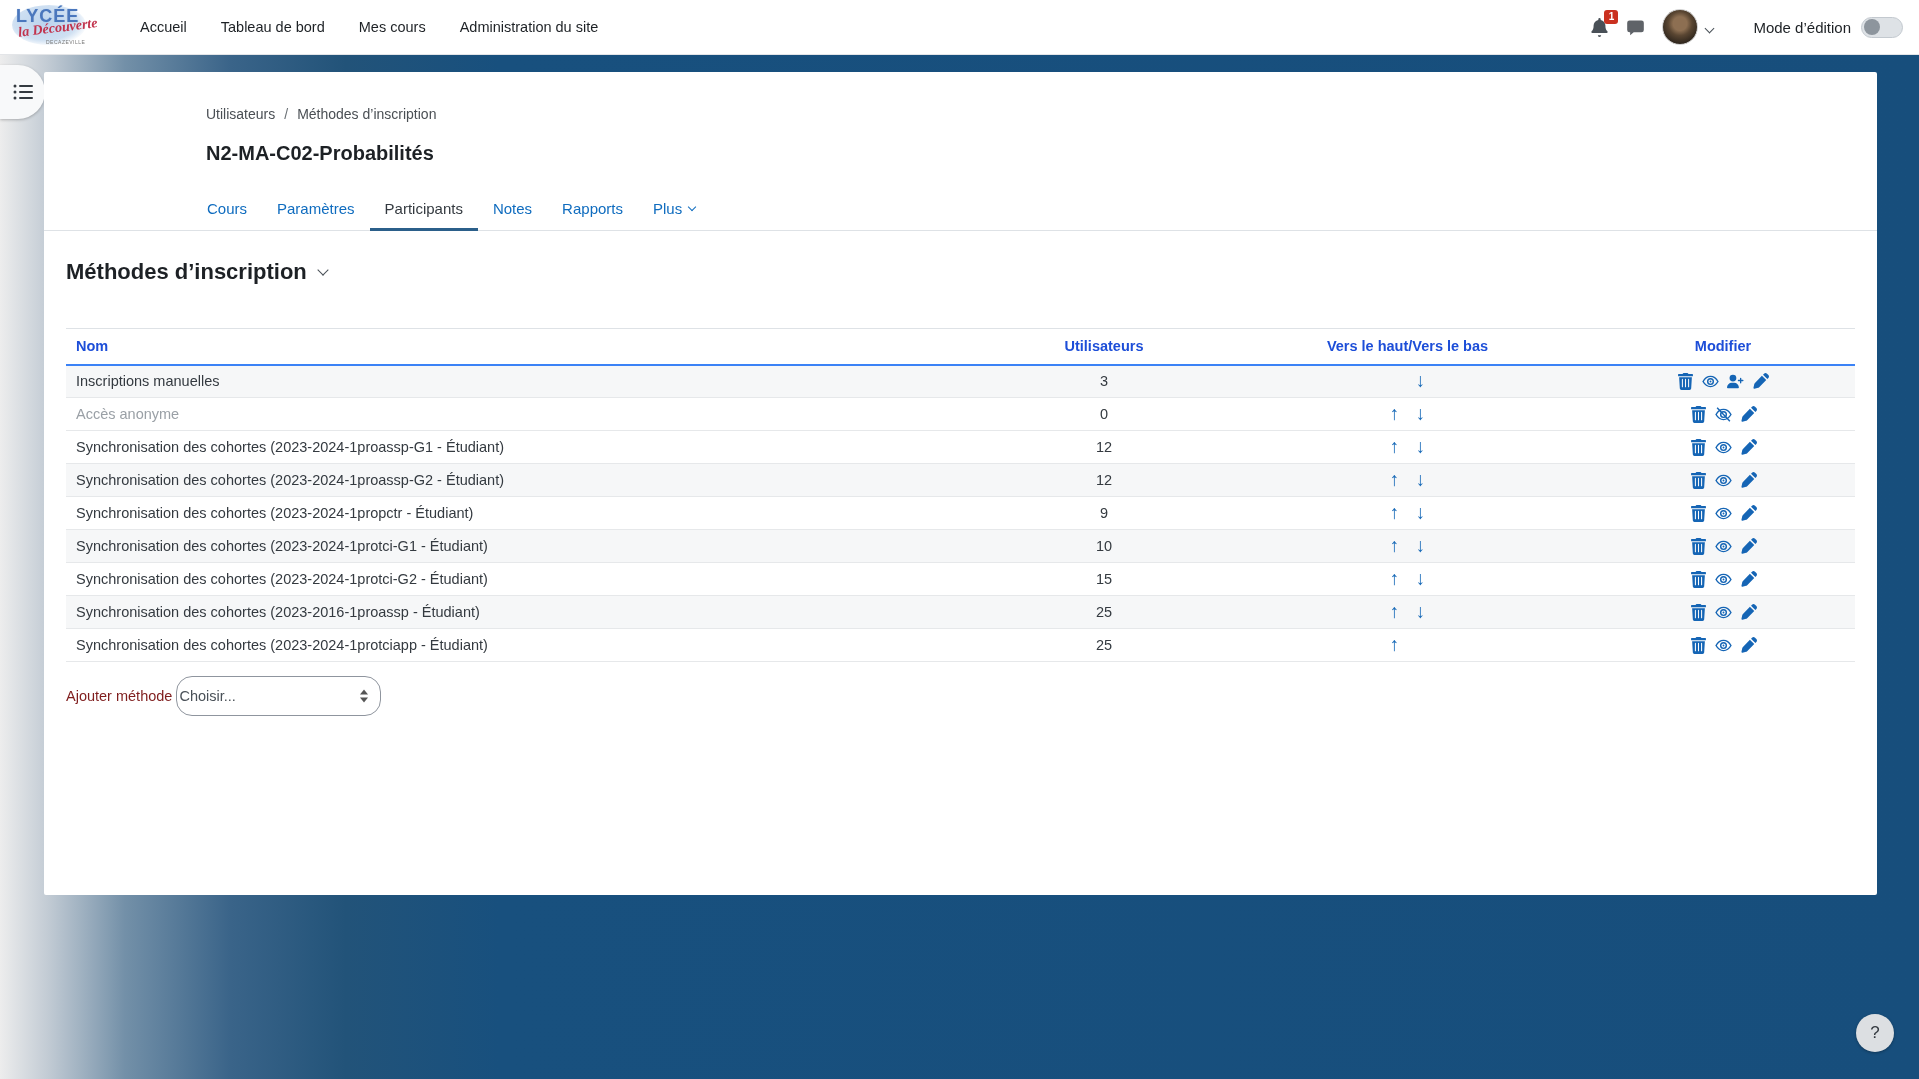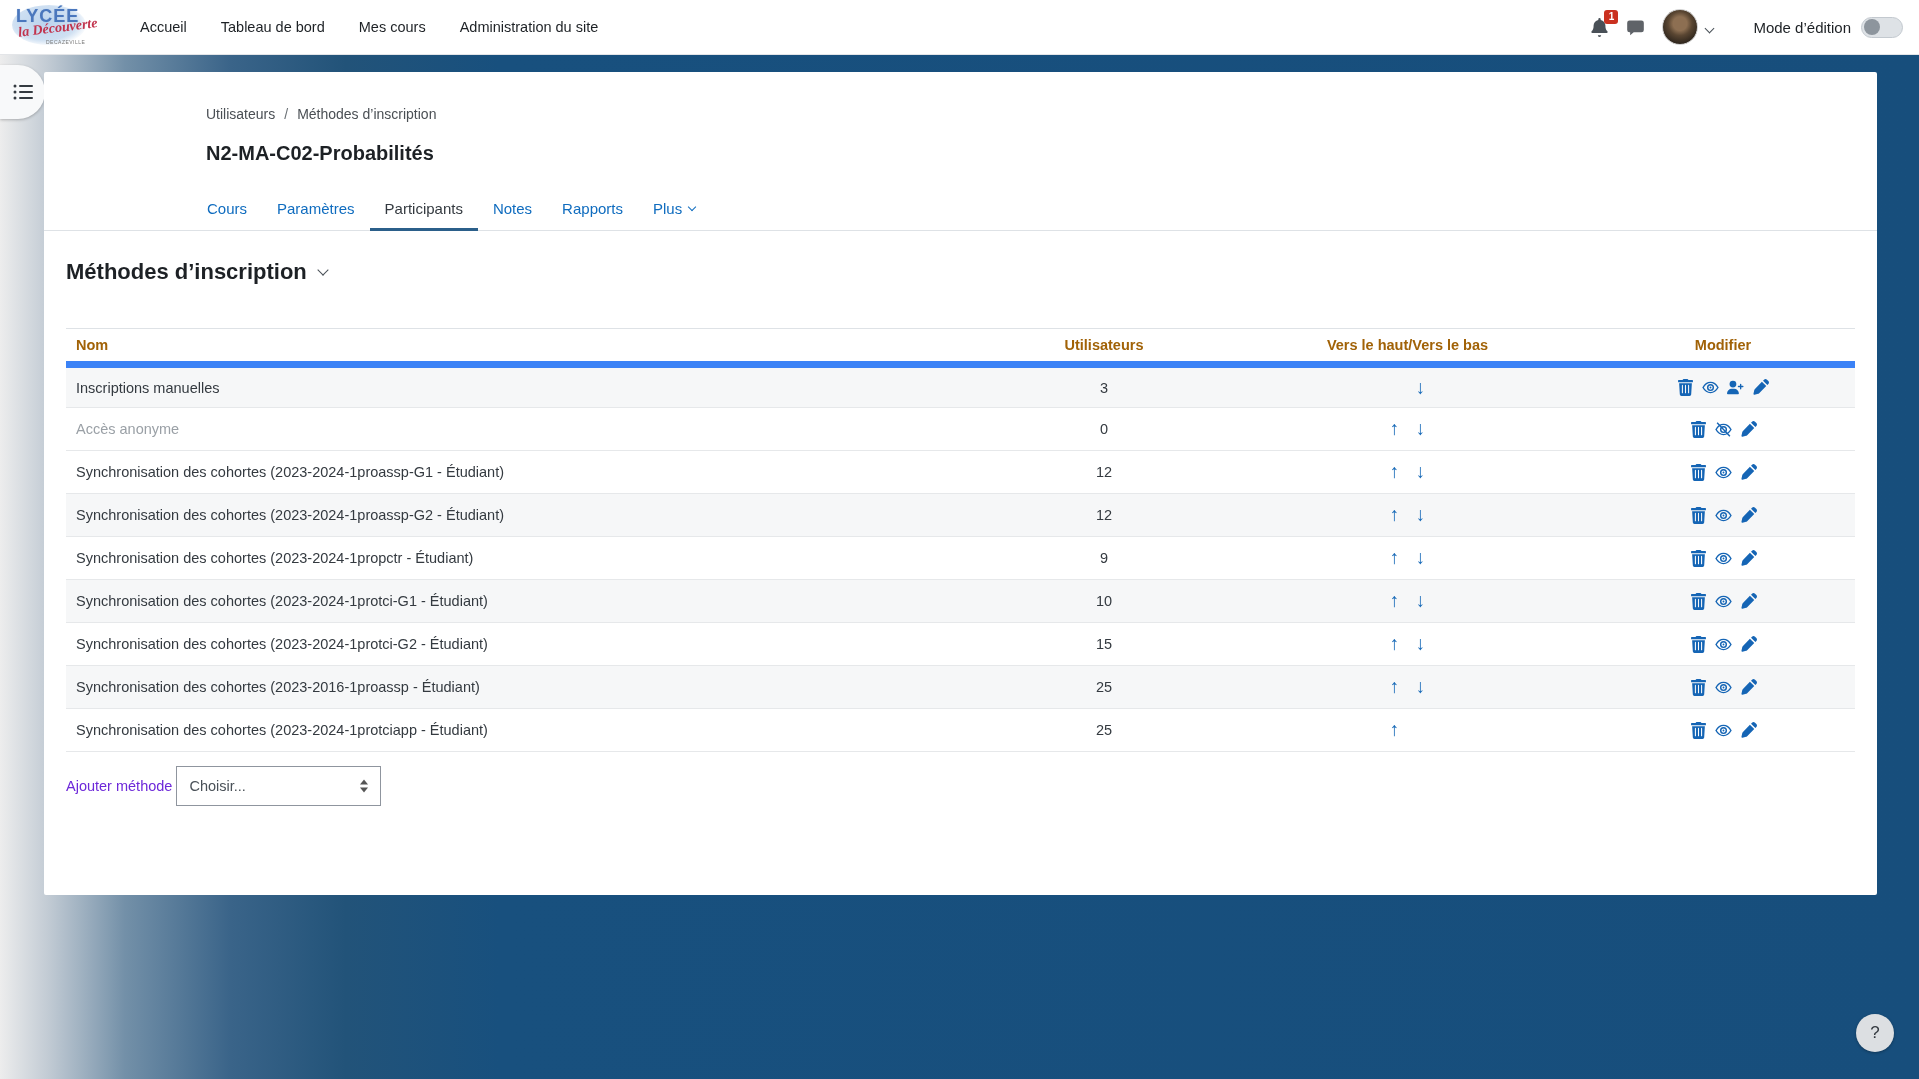--- a/index.html
+++ b/index.html
@@ -67,40 +67,40 @@
   .tab .chev { border-color:#0f6cbf; width:6px; height:6px; margin-top:-3px; }
 
   .content { padding:0 22px; }
   .section-head { margin-top:28px; display:flex; align-items:center; gap:12px; }
   .section-title { font-size:22px; font-weight:bold; color:#1d2125; }
   .section-head .chev { width:8px; height:8px; border-width:1.6px; margin-top:-4px; cursor:pointer; }
 
   
   table.enrol { width:1789px; margin-top:43px; border-collapse:collapse; border-top:1px solid #dee2e6; }
   col.c1{width:918px;} col.c2{width:240px;} col.c3{width:367px;} col.c4{width:264px;}
-  th { font-size:14.5px; font-weight:bold; color:#a16207; height:36px;
-    border-bottom:7px solid #3b82f6; }
+  th { font-size:14.5px; font-weight:bold; color:#1d4ed8; height:36px;
+    border-bottom:2px solid #3b82f6; }
   th.h-name { text-align:left; padding-left:10px; }
-  td { height:43px; font-size:14.5px; color:#343a40; border-bottom:1px solid #e6e8ea; }
+  td { height:33px; font-size:14.5px; color:#343a40; border-bottom:1px solid #e6e8ea; }
   tr.odd td { background:#f6f7f8; }
   tr.muted td.c-name { color:#9aa0a6; }
   td.c-name { padding-left:10px; }
   td.c-users, td.c-move, td.c-edit { text-align:center; }
   .arrow { display:inline-block; width:26px; font-size:19px; font-weight:bold;
     color:#1a6bb8; cursor:pointer; user-select:none; }
   .ticon { display:inline-block; width:17px; height:17px; margin:0 4px; color:#1565b5;
     cursor:pointer; vertical-align:middle; }
   .ticon svg { width:17px; height:17px; display:block; }
 
   
   .add-row { margin-top:14px; display:flex; align-items:center; }
-  .add-label { font-size:14.5px; color:#6d28d9; margin-left:0; }
+  .add-label { font-size:14.5px; color:#7f1d1d; margin-left:0; }
   .select-box { position:relative; margin-left:4px; width:205px; height:40px;
-    border:1px solid #8f959e; border-radius:0; background:#fff; display:flex;
-    align-items:center; padding-left:12px; font-size:14.5px; color:#495057; cursor:pointer; }
+    border:1px solid #8f959e; border-radius:16px; background:#fff; display:flex;
+    align-items:center; padding-left:2px; font-size:14.5px; color:#495057; cursor:pointer; }
   .updown { position:absolute; right:12px; top:50%; transform:translateY(-50%);
     display:flex; flex-direction:column; gap:3px; }
   .updown i { display:block; width:0; height:0; border-left:4px solid transparent;
     border-right:4px solid transparent; }
   .updown .u { border-bottom:5px solid #555; }
   .updown .d { border-top:5px solid #555; }
 
   
   .help-btn { position:absolute; left:1856px; top:959px; width:38px; height:38px;
     border-radius:50%; background:#dcdfe2; color:#343a40; font-size:17px;

